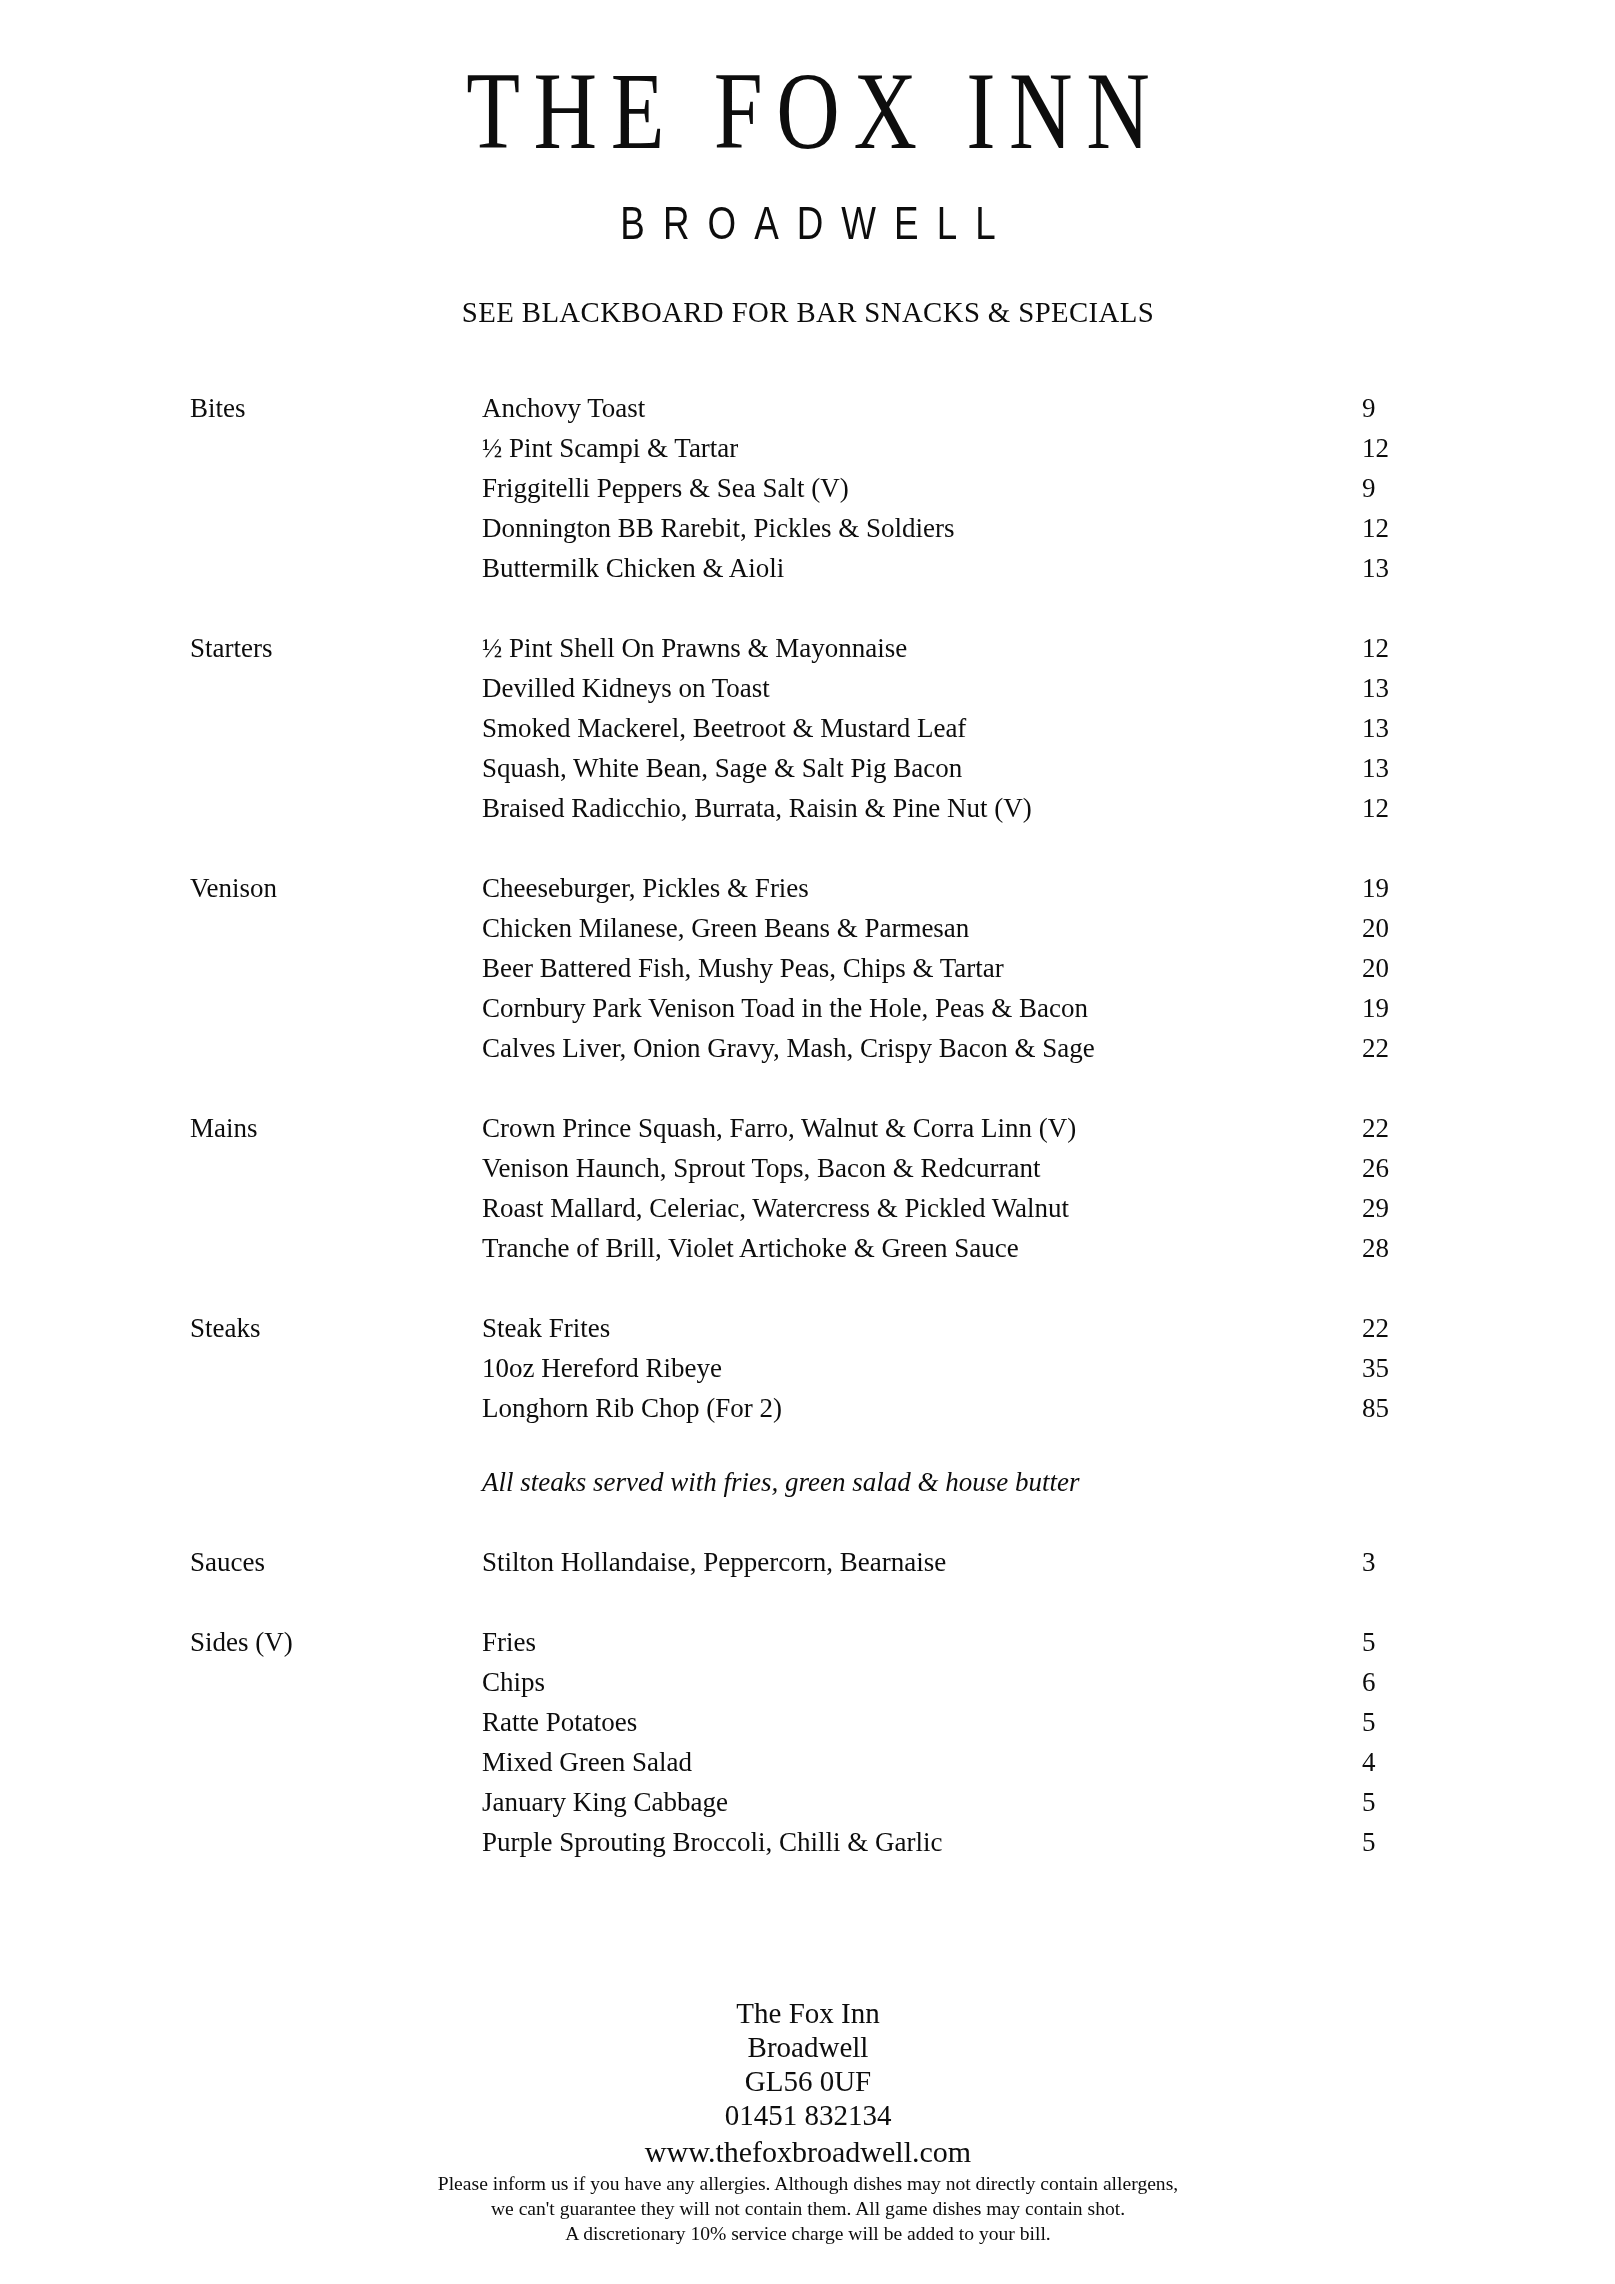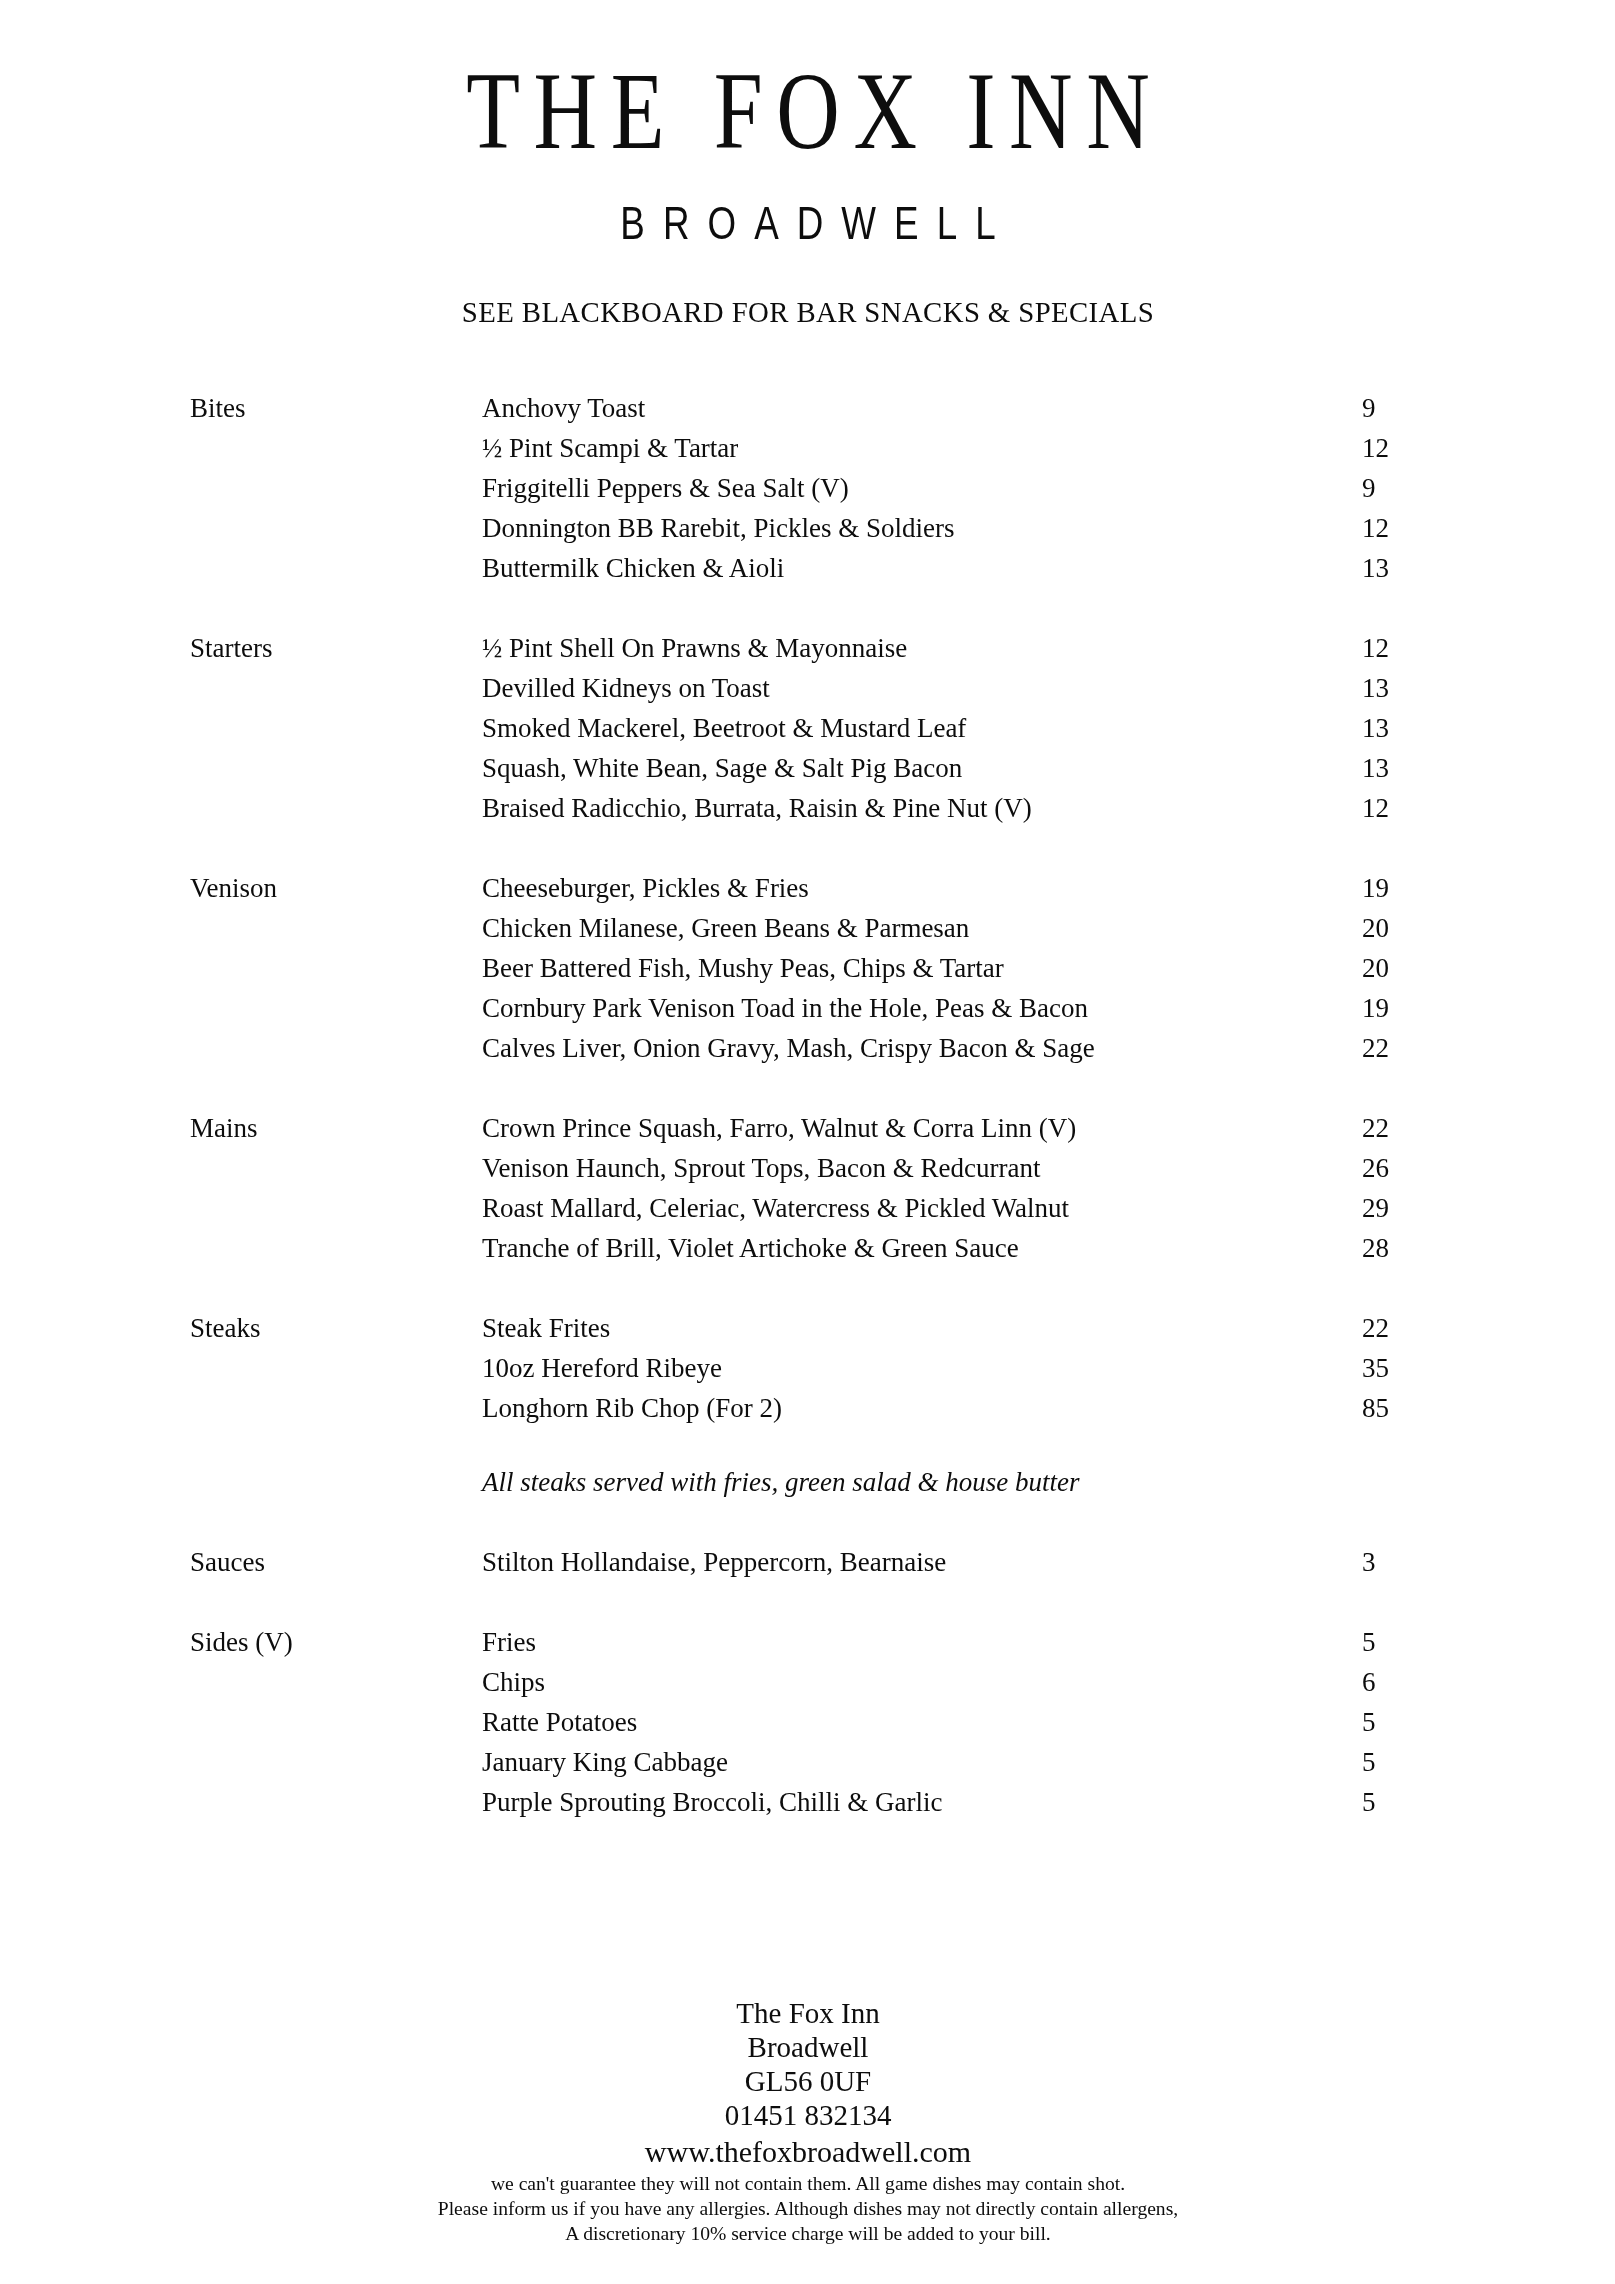--- a/index.html
+++ b/index.html
@@ -197,29 +197,30 @@
       <div class="rows">
         <div class="row"><span class="dish">Stilton Hollandaise, Peppercorn, Bearnaise</span><span class="price">3</span></div>
       </div>
     </div>
     <div class="section">
       <div class="section-name">Sides (V)</div>
       <div class="rows">
         <div class="row"><span class="dish">Fries</span><span class="price">5</span></div>
         <div class="row"><span class="dish">Chips</span><span class="price">6</span></div>
         <div class="row"><span class="dish">Ratte Potatoes</span><span class="price">5</span></div>
+        <div class="row"><span class="dish">Mixed Green Salad</span><span class="price">4</span></div>
         <div class="row"><span class="dish">January King Cabbage</span><span class="price">5</span></div>
         <div class="row"><span class="dish">Purple Sprouting Broccoli, Chilli &amp; Garlic</span><span class="price">5</span></div>
       </div>
     </div>
   </div>
 
 <div class="footer">
   <div class="footer-line">The Fox Inn</div>
   <div class="footer-line">Broadwell</div>
   <div class="footer-line">GL56 0UF</div>
   <div class="footer-line">01451 832134</div>
   <div class="footer-web">www.thefoxbroadwell.com</div>
+  <div class="footer-fine">Please inform us if you have any allergies. Although dishes may not directly contain allergens,</div>
   <div class="footer-fine">we can't guarantee they will not contain them. All game dishes may contain shot.</div>
-  <div class="footer-fine">Please inform us if you have any allergies. Although dishes may not directly contain allergens,</div>
   <div class="footer-fine">A discretionary 10% service charge will be added to your bill.</div>
 </div>
 
 
 </body></html>

